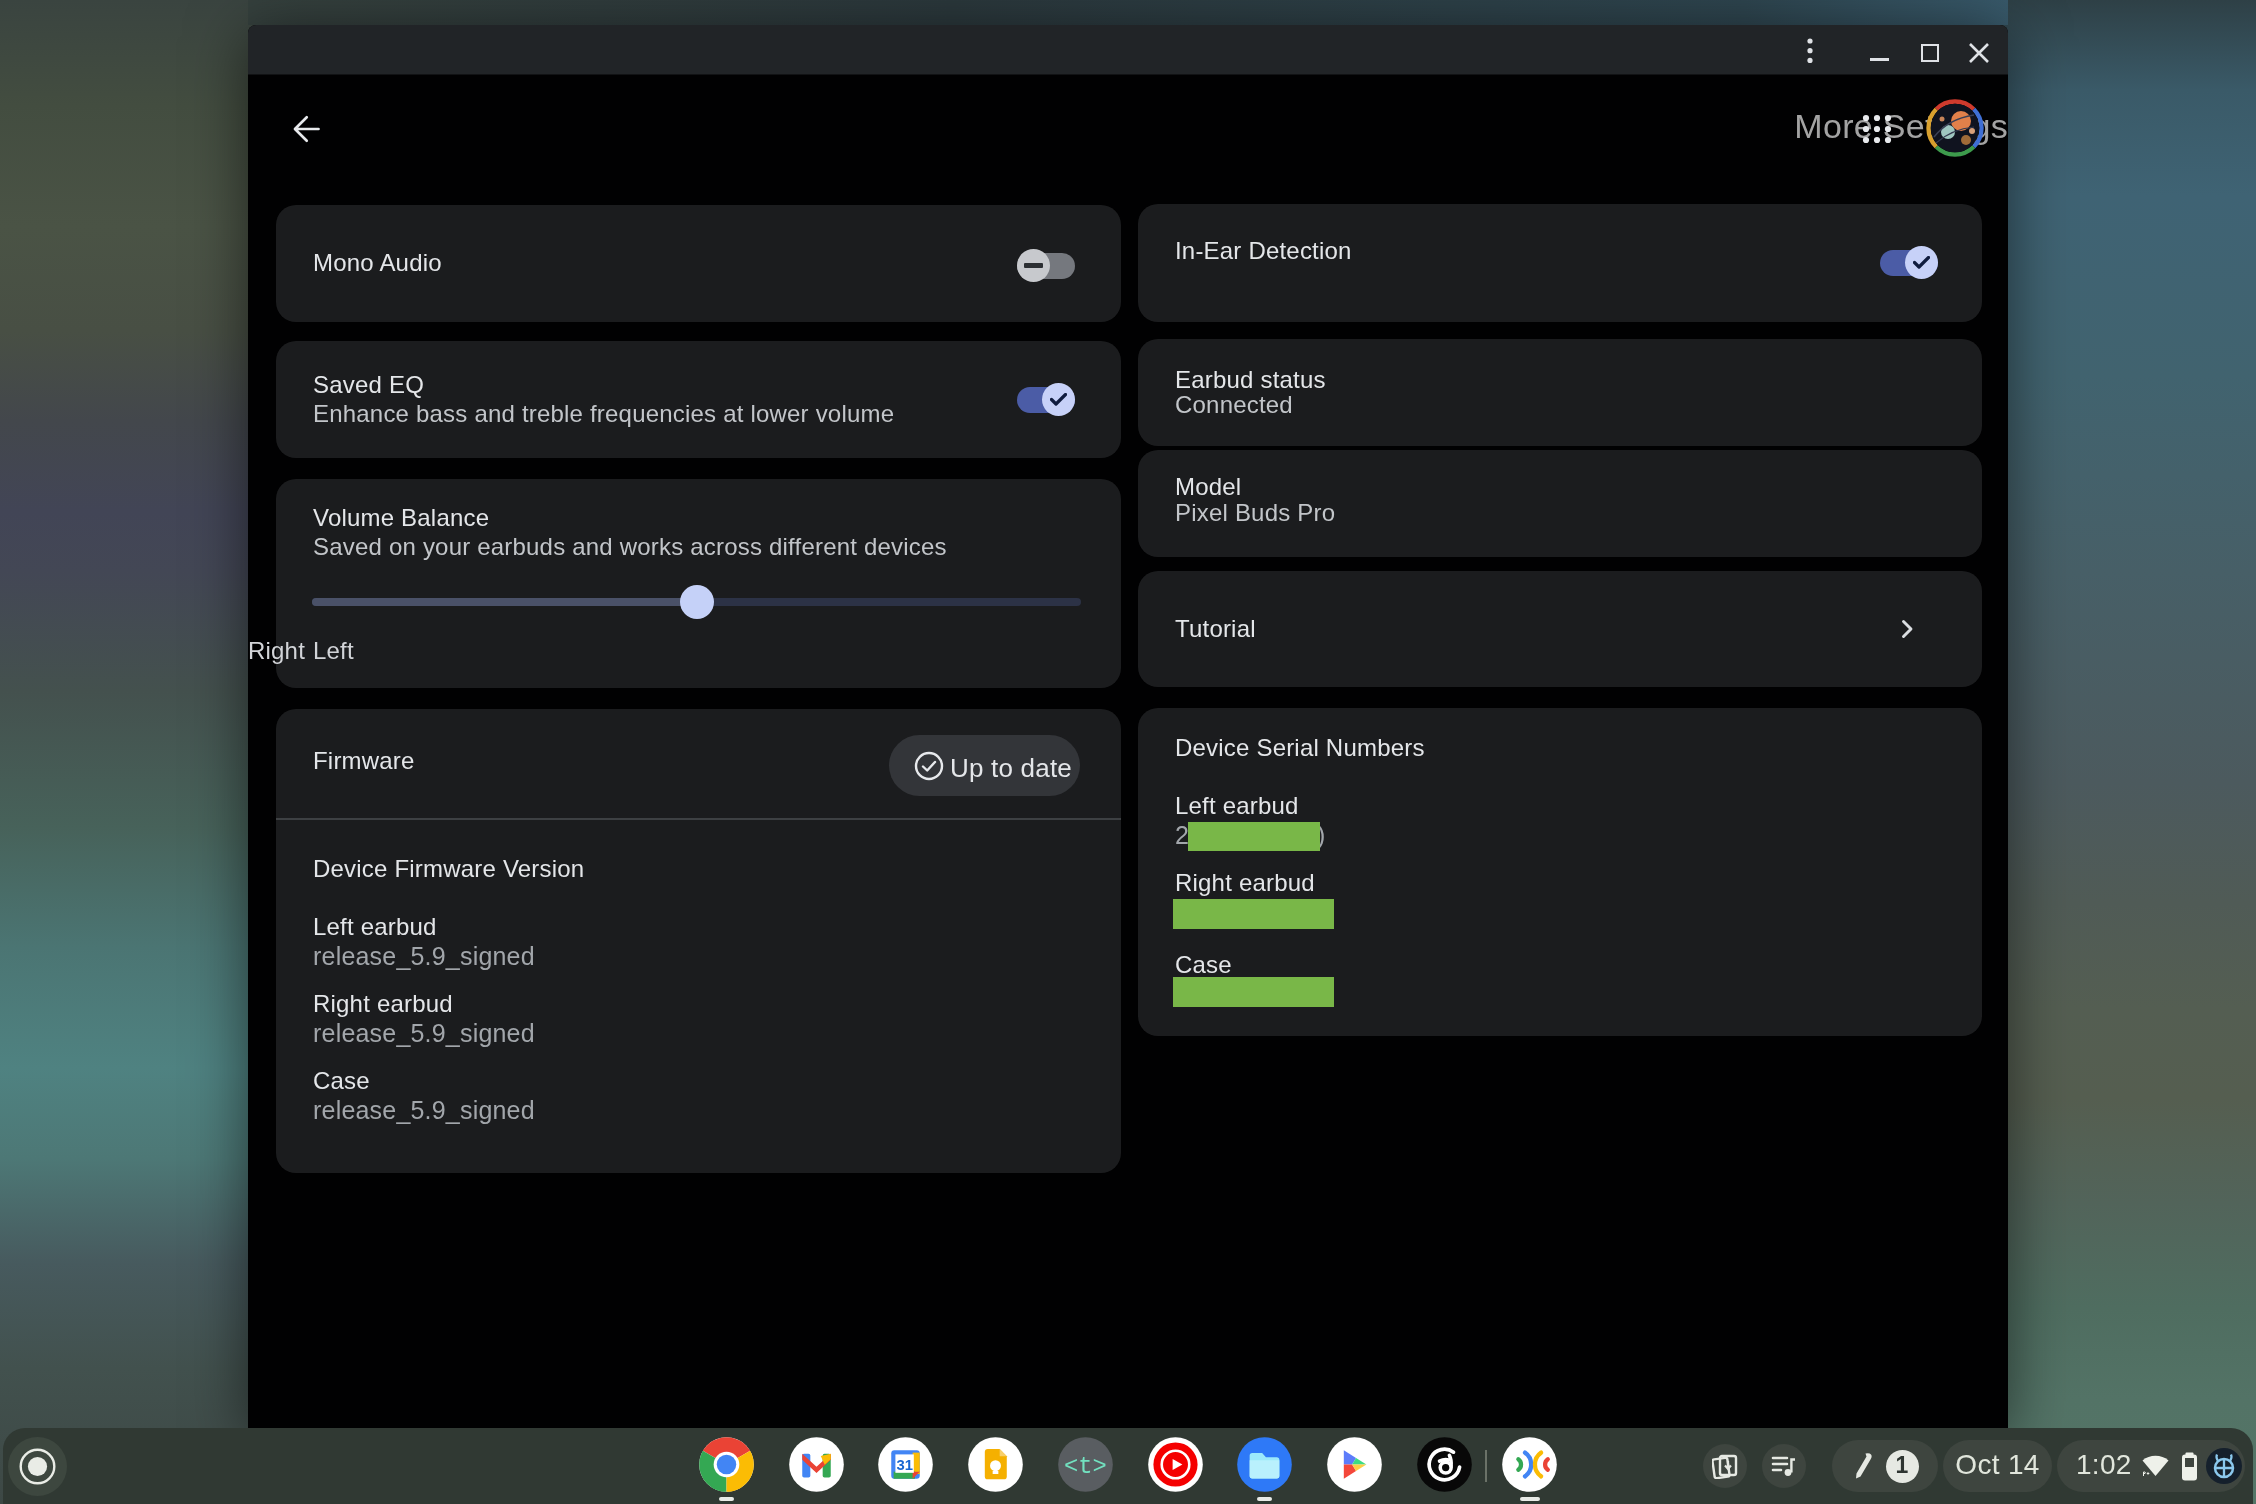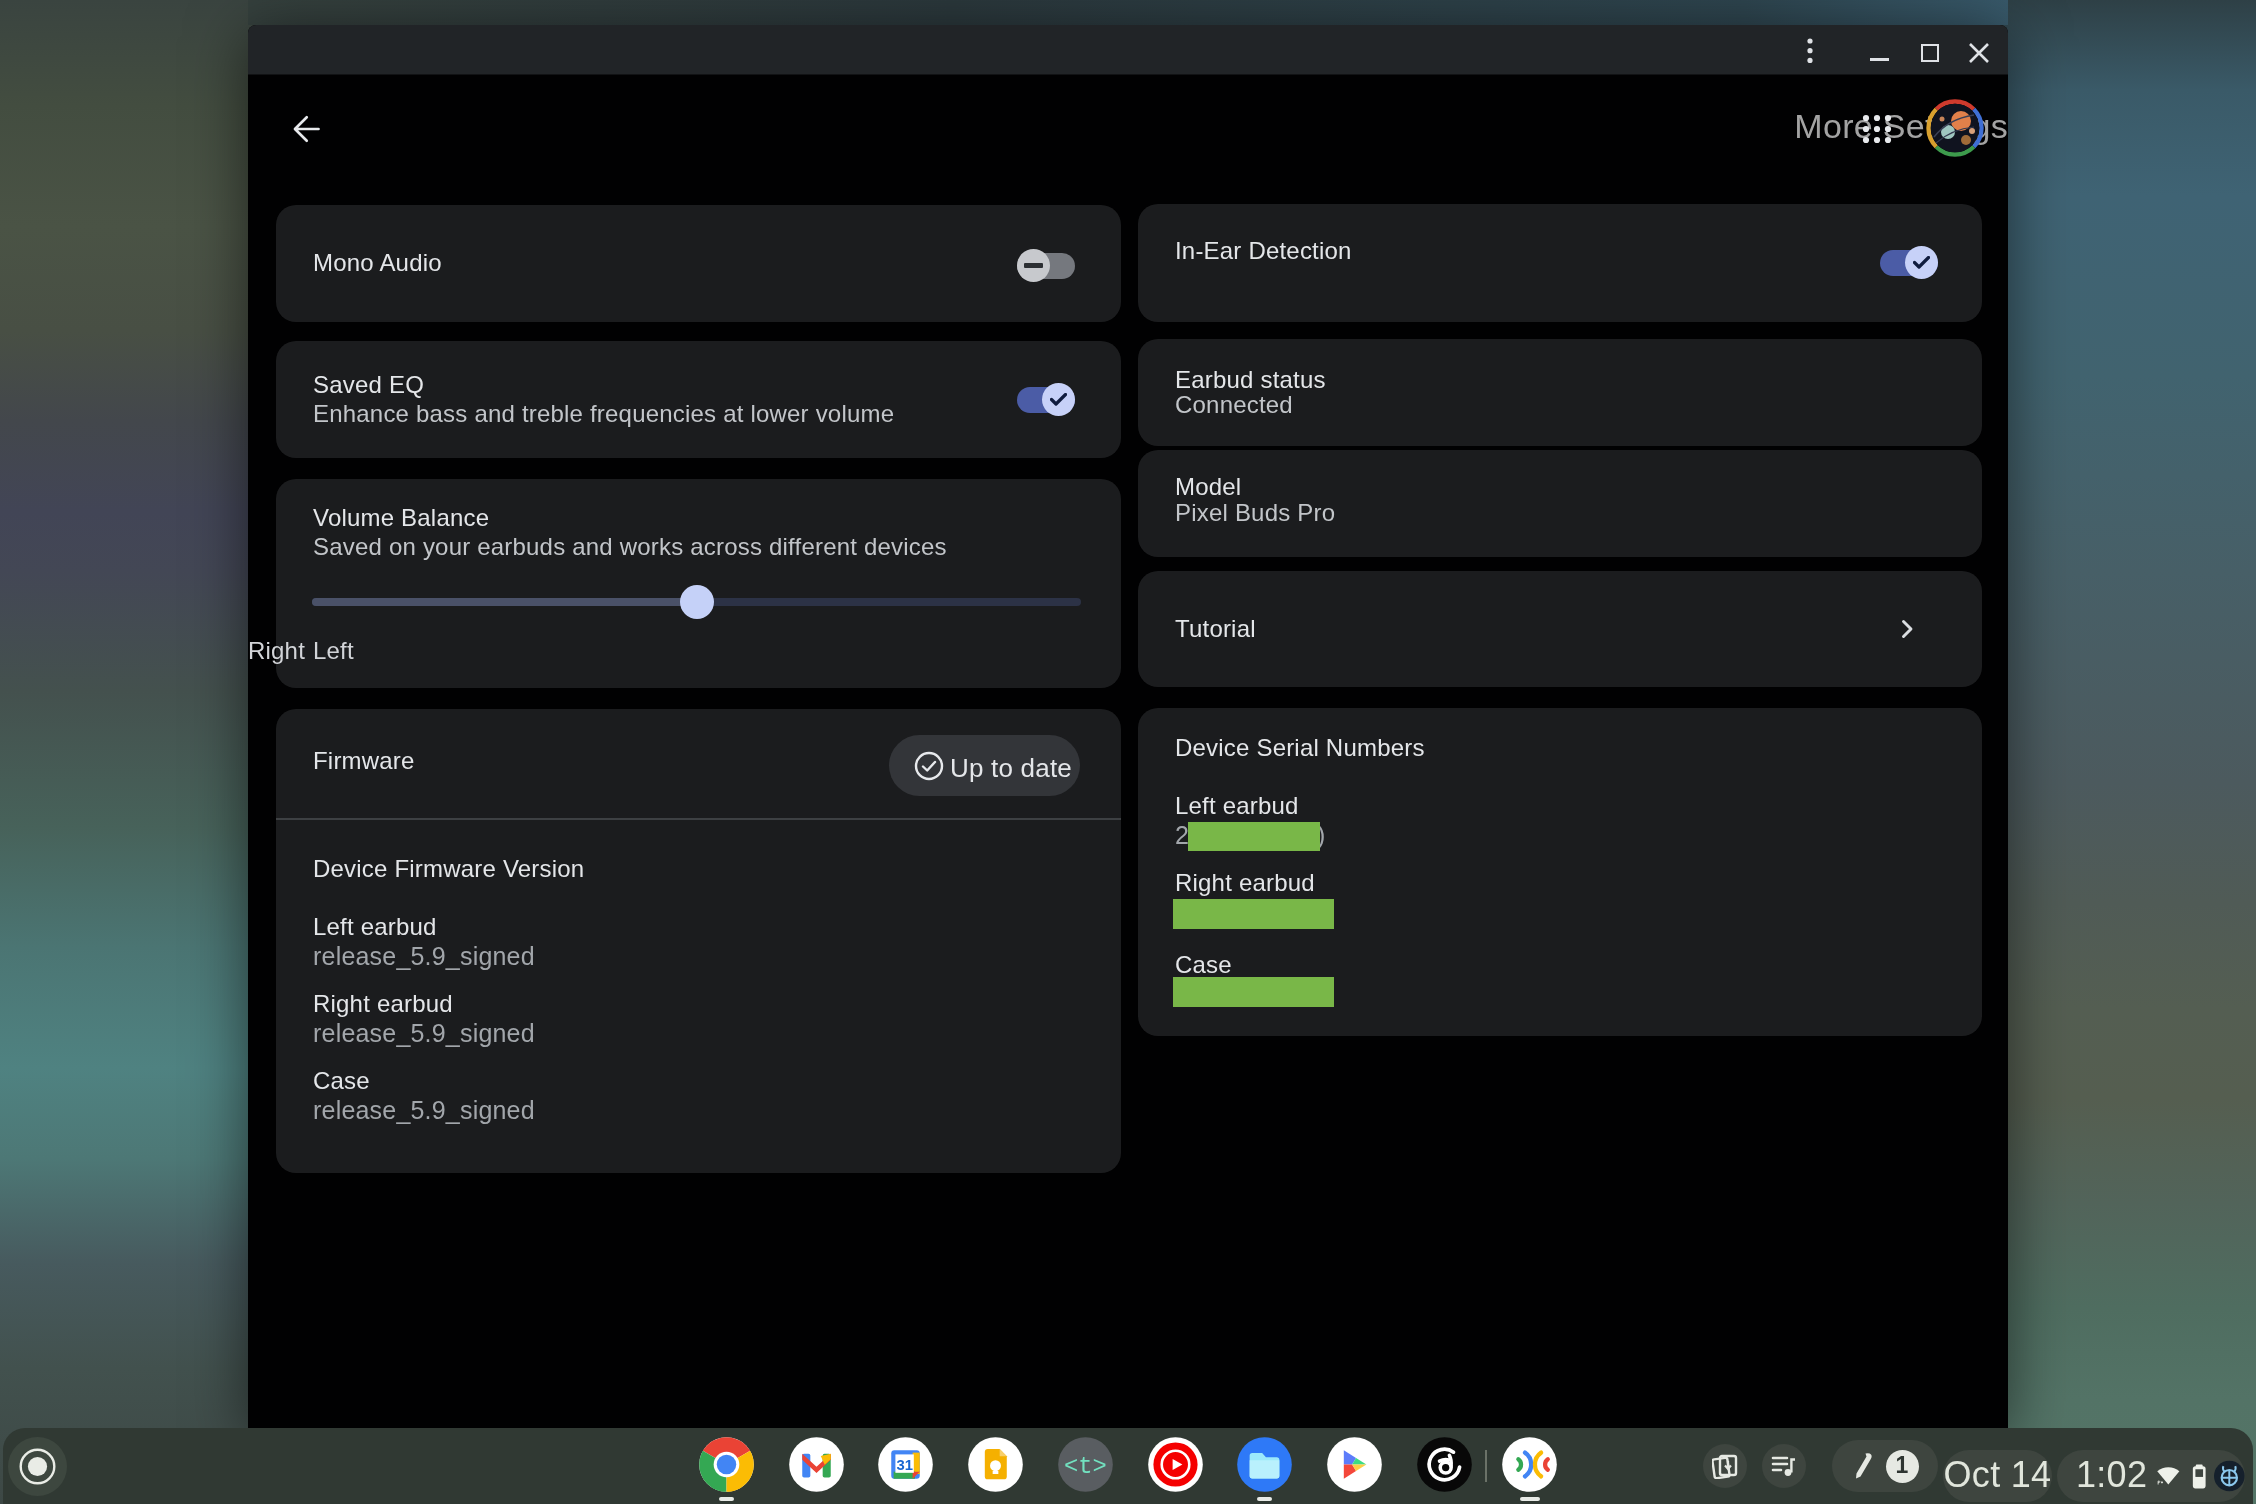--- a/index.html
+++ b/index.html
@@ -34,21 +34,21 @@
   .sw.on .track { background:#4b5ca6; }
   .sw.on .thumb { left:25px; background:#c7d1f8; }
   
   .gbar { position:absolute; background:#79b748; }
   
   #shelf { position:absolute; left:3px; top:1428px; width:2250px; height:76px; background:#303933; border-radius:22px 22px 0 0; }
   .pill { position:absolute; top:1440px; height:52px; background:#3e453f; border-radius:26px; display:flex; align-items:center; justify-content:center; }
   .cbtn { position:absolute; top:1444px; width:44px; height:44px; background:#3e453f; border-radius:50%; display:flex; align-items:center; justify-content:center; }
   .appicon { position:absolute; top:1436px; width:57px; height:57px; border-radius:50%; }
   .ind { position:absolute; top:1497px; width:15px; height:4px; border-radius:2px; background:#e8ebe7; }
-  .shelftext { color:#e1e6dc; font-size:36px; letter-spacing:.3px;margin-top:10px; }
+  .shelftext { color:#e1e6dc; font-size:28px; letter-spacing:.3px; }
 </style>
 </head>
 <body>
 <div id="wall"></div>
 <div id="wallL"></div>
 <div id="wallR"></div>
 <div class="abs" style="left:248px;top:0;width:1760px;height:25px;background:linear-gradient(90deg,#35403d,#2b383c 40%,#2e454f 85%,#38596a)"></div>
 
 <div id="win">
   <div id="titlebar">

